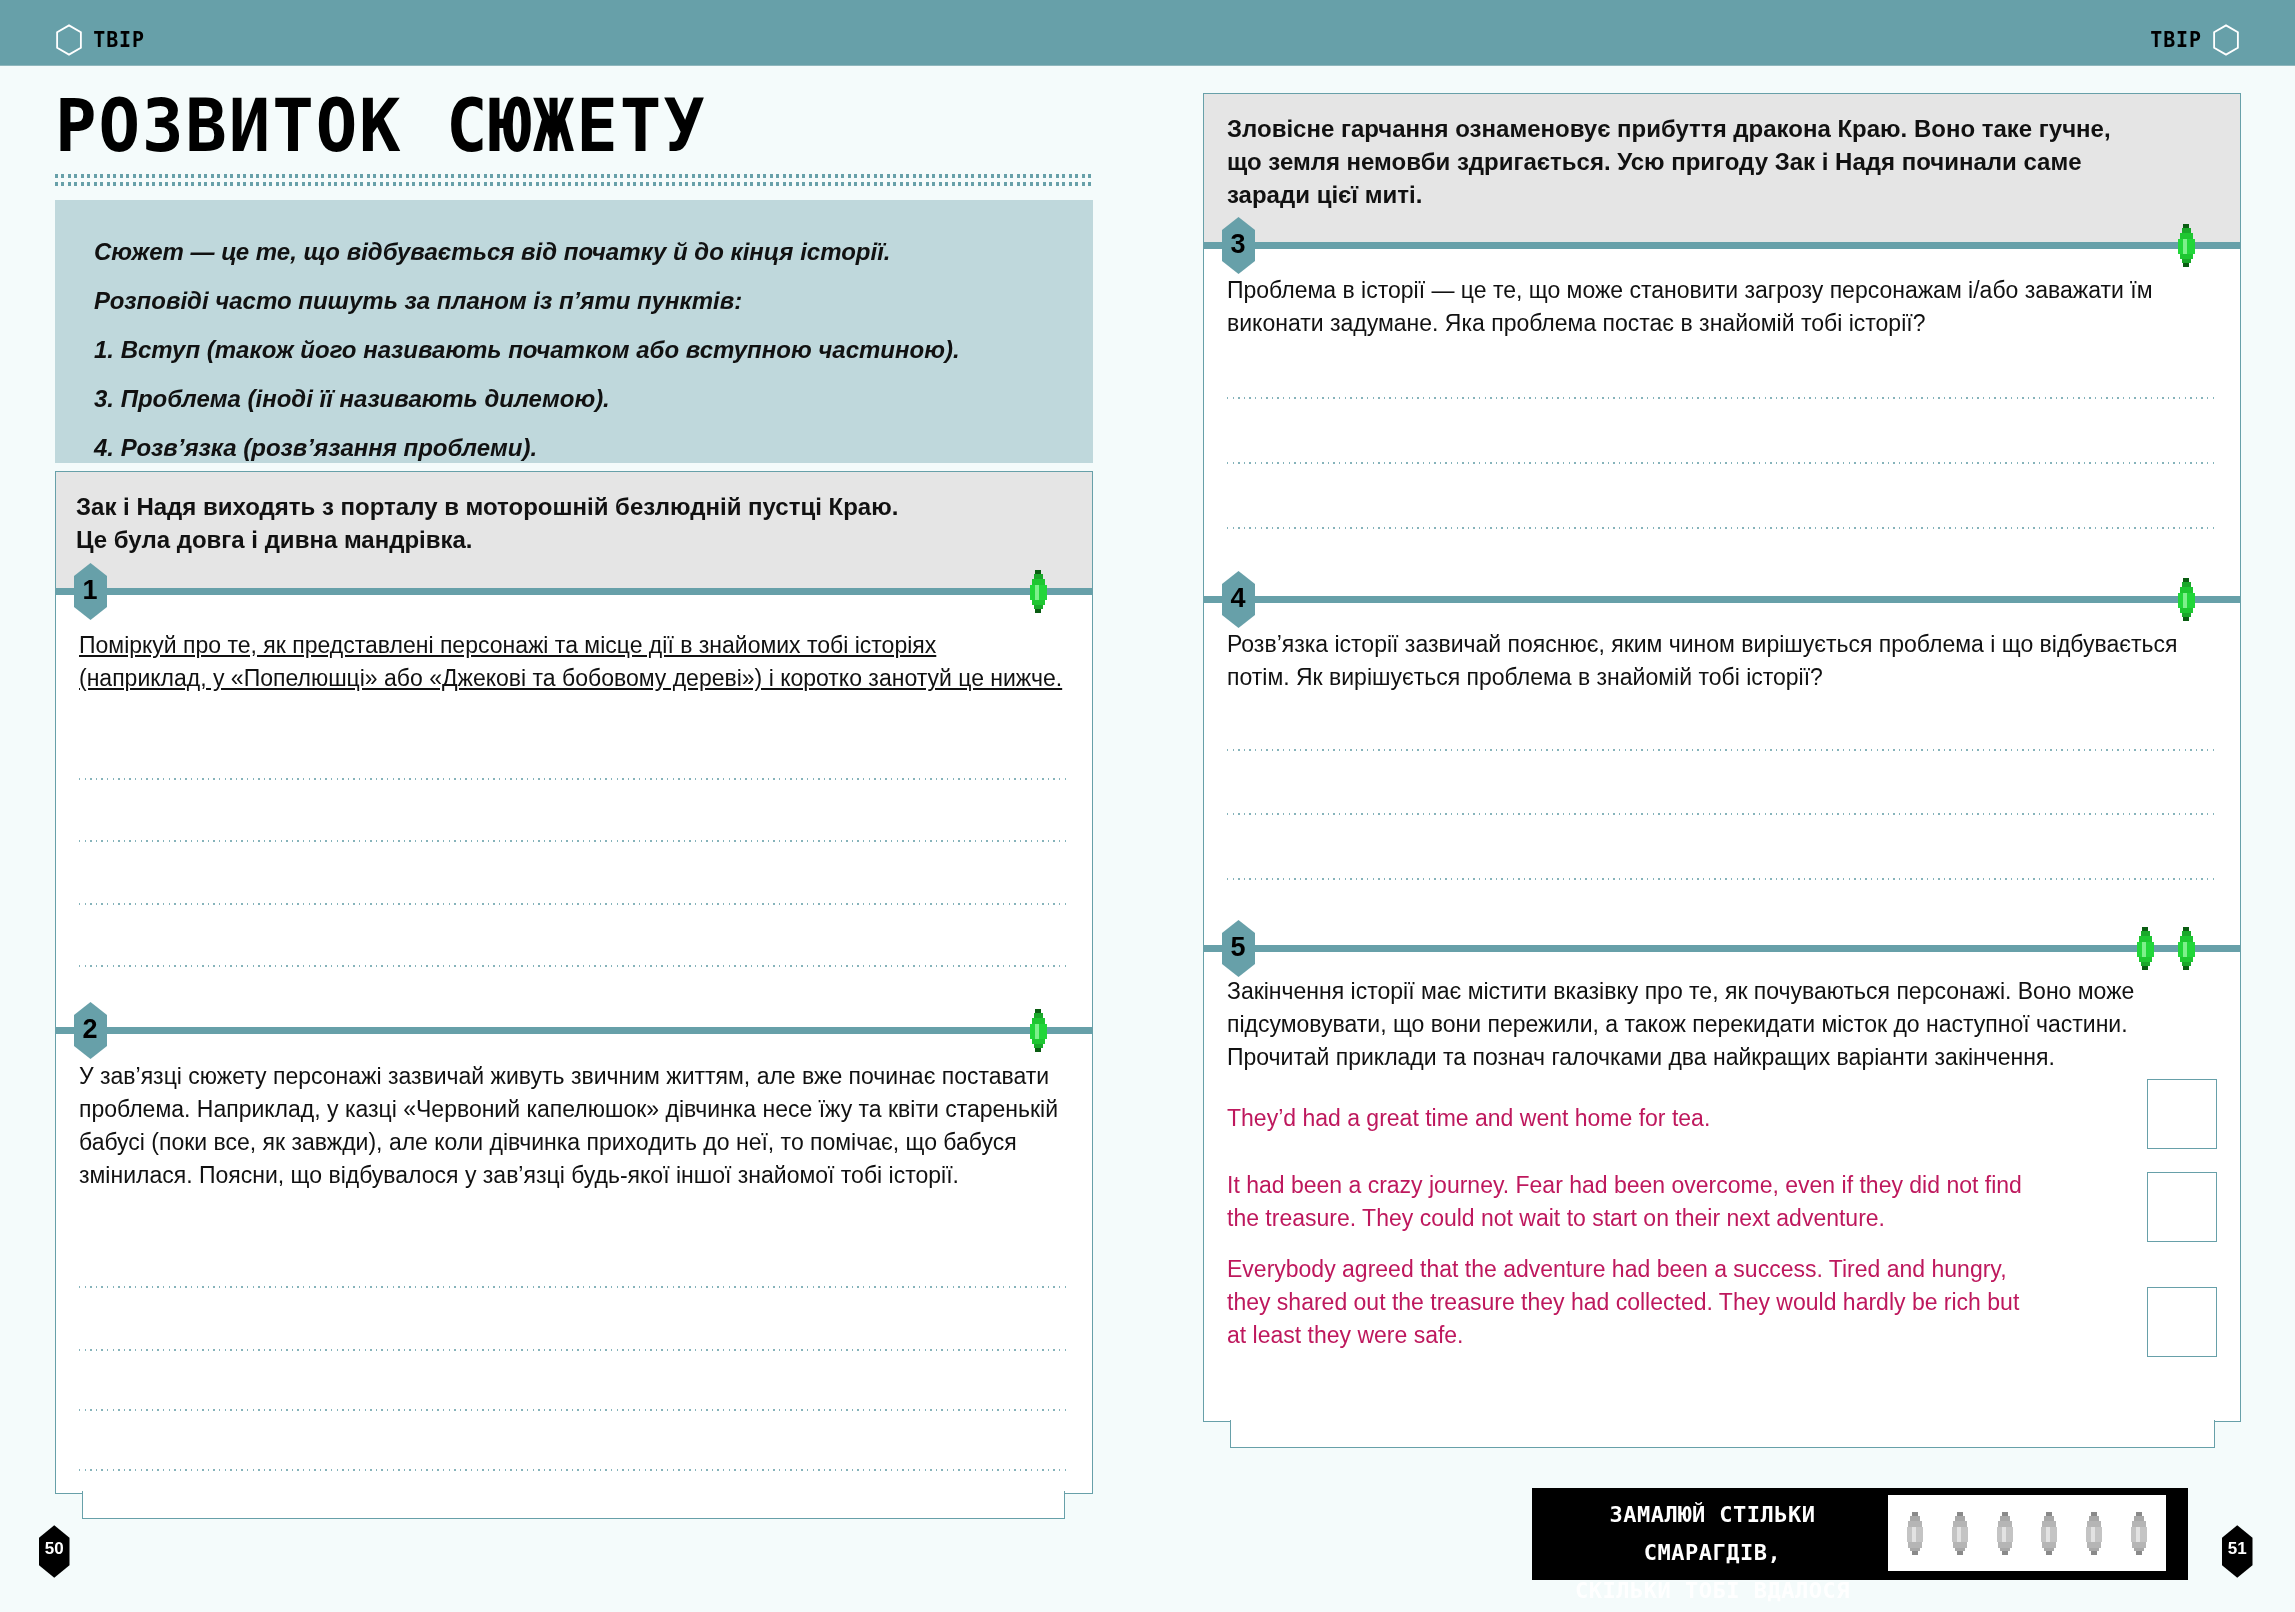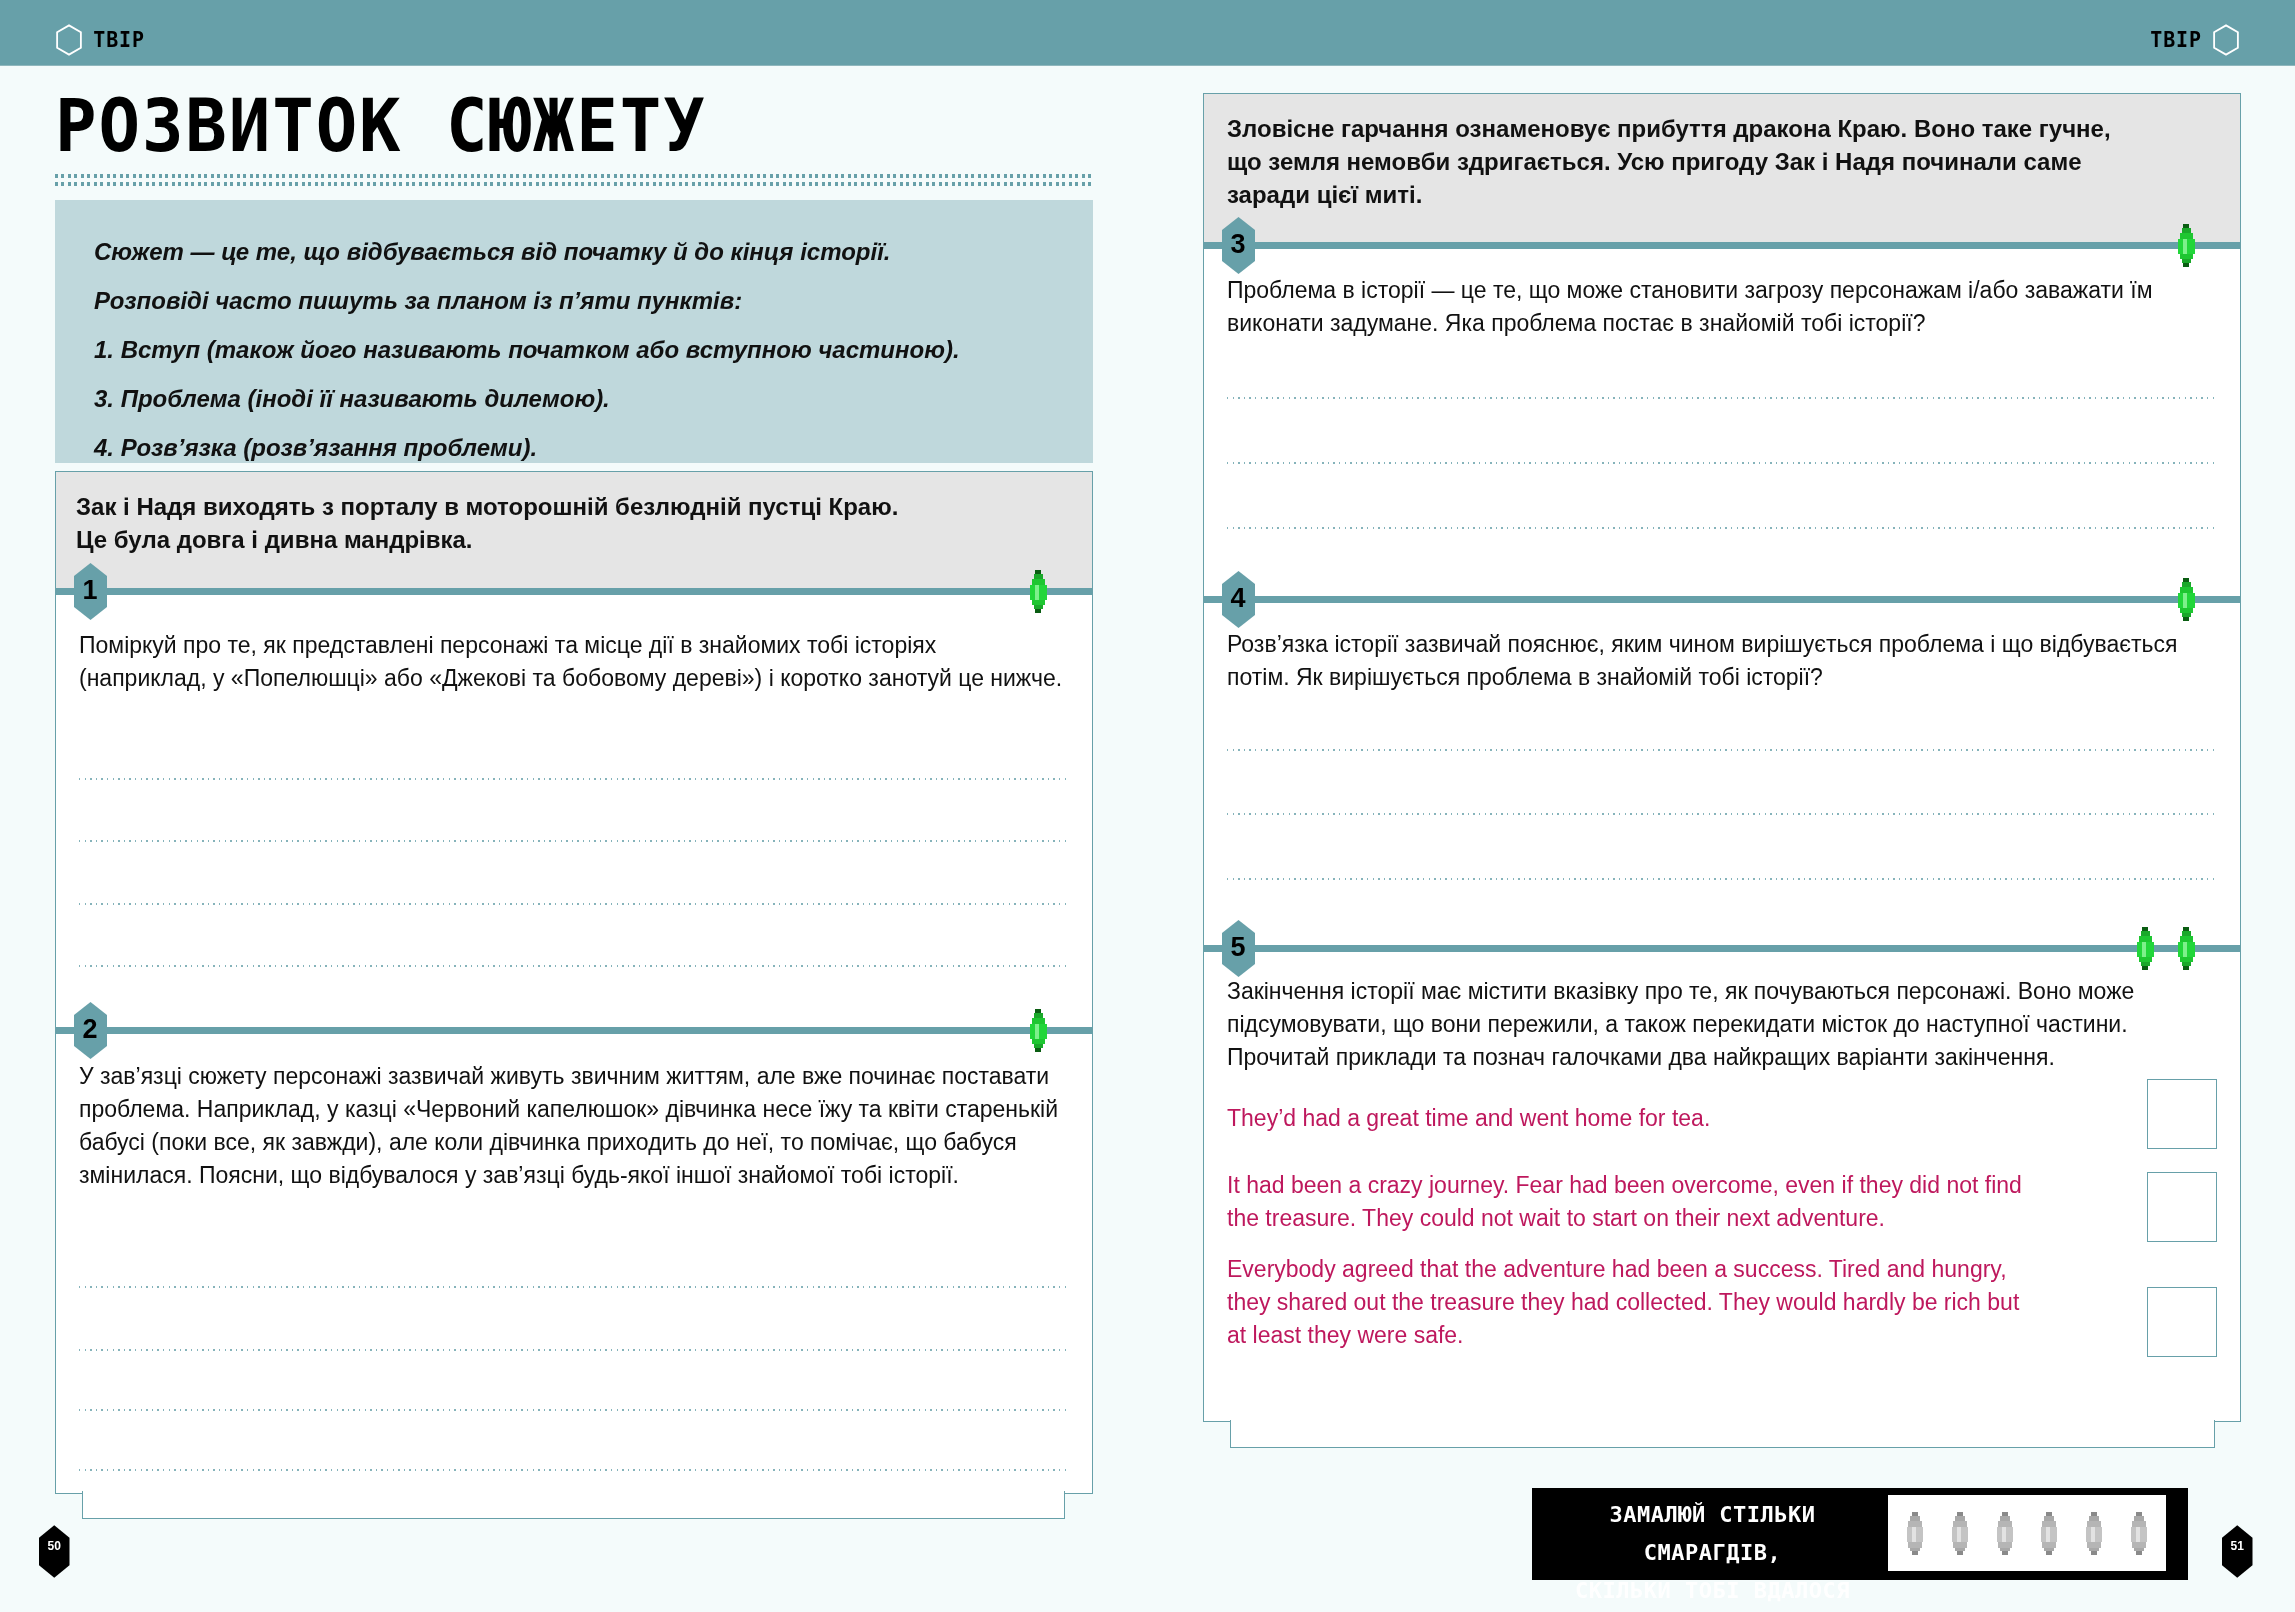--- a/index.html
+++ b/index.html
@@ -42,21 +42,21 @@
   .choice { position:absolute; left:23px; width:833px; font-size:23px; line-height:33px; color:#be185d; }
   .checkbox { position:absolute; right:23px; width:70px; height:70px; border:1.9px solid #67a0a9; box-sizing:border-box; background:#fff; cursor:pointer; }
 
   .emerald-box { position:absolute; left:1532px; top:1488px; width:656px; height:92px; background:#000; }
   .emerald-box .label { position:absolute; left:18.5px; top:8.3px; width:324px; color:#fff; font-family:"DejaVu Sans Mono", monospace; font-weight:bold; font-size:22px; line-height:38px; text-align:center; letter-spacing:0.5px; }
   .emerald-tray { position:absolute; left:356px; top:7.4px; width:278px; height:76px; background:#fff; display:flex; align-items:center; justify-content:space-around; padding:0 4.6px; box-sizing:border-box; }
   .emerald-tray .slot { width:32px; height:43px; cursor:pointer; }
 
   .page-num { position:absolute; top:1525px; width:30.5px; height:53px; }
   .page-num svg { position:absolute; left:0; top:0; }
-  .page-num span { position:absolute; left:0; width:30.5px; top:14px; text-align:center; color:#fff; font-weight:bold; font-size:12px; }
+  .page-num span { position:absolute; left:0; width:30.5px; top:14px; text-align:center; color:#fff; font-weight:bold; font-size:17px; }
 </style>
 </head>
 <body>
 
 <div class="topbar"></div>
 <div class="section-tag tag-left">
   <svg class="hex-outline" viewBox="0 0 60 70">
     <polygon points="30,3 56,18 56,52 30,67 4,52 4,18" fill="none" stroke="#fff" stroke-width="4"></polygon>
   </svg>
   <span class="tag-text">ТВІР</span>
@@ -95,21 +95,21 @@
     <svg class="emerald" style="left:972px; top:19.4px;" viewBox="0 0 11 23" shape-rendering="crispEdges">
       <rect x="4" y="0" width="3" height="2" fill="#0a5d12"></rect>
         <rect x="3" y="2" width="5" height="3" fill="#1aa82a"></rect>
         <rect x="2" y="5" width="7" height="3" fill="#1ec631"></rect>
         <rect x="1" y="8" width="9" height="8" fill="#22d63a"></rect>
         <rect x="4" y="8" width="2" height="8" fill="#7ef08b"></rect>
         <rect x="2" y="16" width="7" height="3" fill="#1ec631"></rect>
         <rect x="3" y="19" width="5" height="2" fill="#1aa82a"></rect>
         <rect x="4" y="21" width="3" height="2" fill="#0a5d12"></rect>
     </svg>
-    <div class="step-text" style="top:78px;">Поміркуй про те, як представлені персонажі та місце дії в знайомих тобі історіях (наприклад, у «Попелюшці» або «Джекові та бобовому дереві») і коротко занотуй це нижче.</div>
+    <div class="step-text" style="top:78px;text-decoration:underline;">Поміркуй про те, як представлені персонажі та місце дії в знайомих тобі історіях (наприклад, у «Попелюшці» або «Джекові та бобовому дереві») і коротко занотуй це нижче.</div>
     <div class="write-line" style="top:227px;"></div>
     <div class="write-line" style="top:289px;"></div>
     <div class="write-line" style="top:352px;"></div>
     <div class="write-line" style="top:414px;"></div>
   </div>
 
   <div class="step" style="top:518px;">
     <div class="step-bar" style="top:37px;"></div>
     <svg class="step-hex" style="top:12px;" viewBox="0 0 72 124">
         <polygon points="36,0 72,28 72,96 36,124 0,96 0,28" fill="#67a0a9"></polygon>

